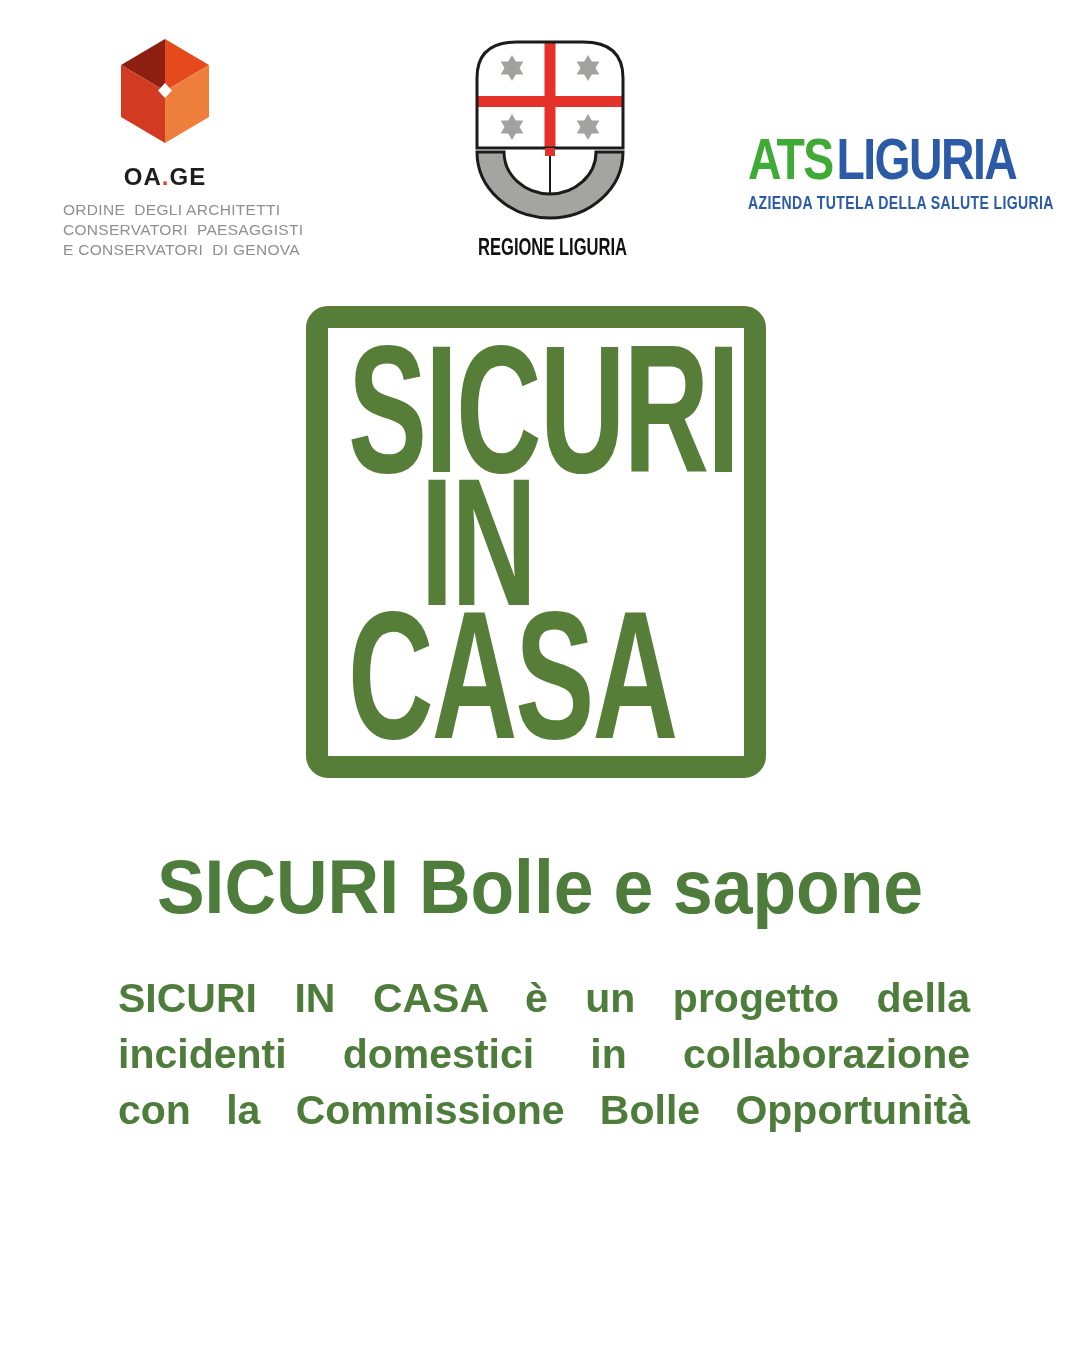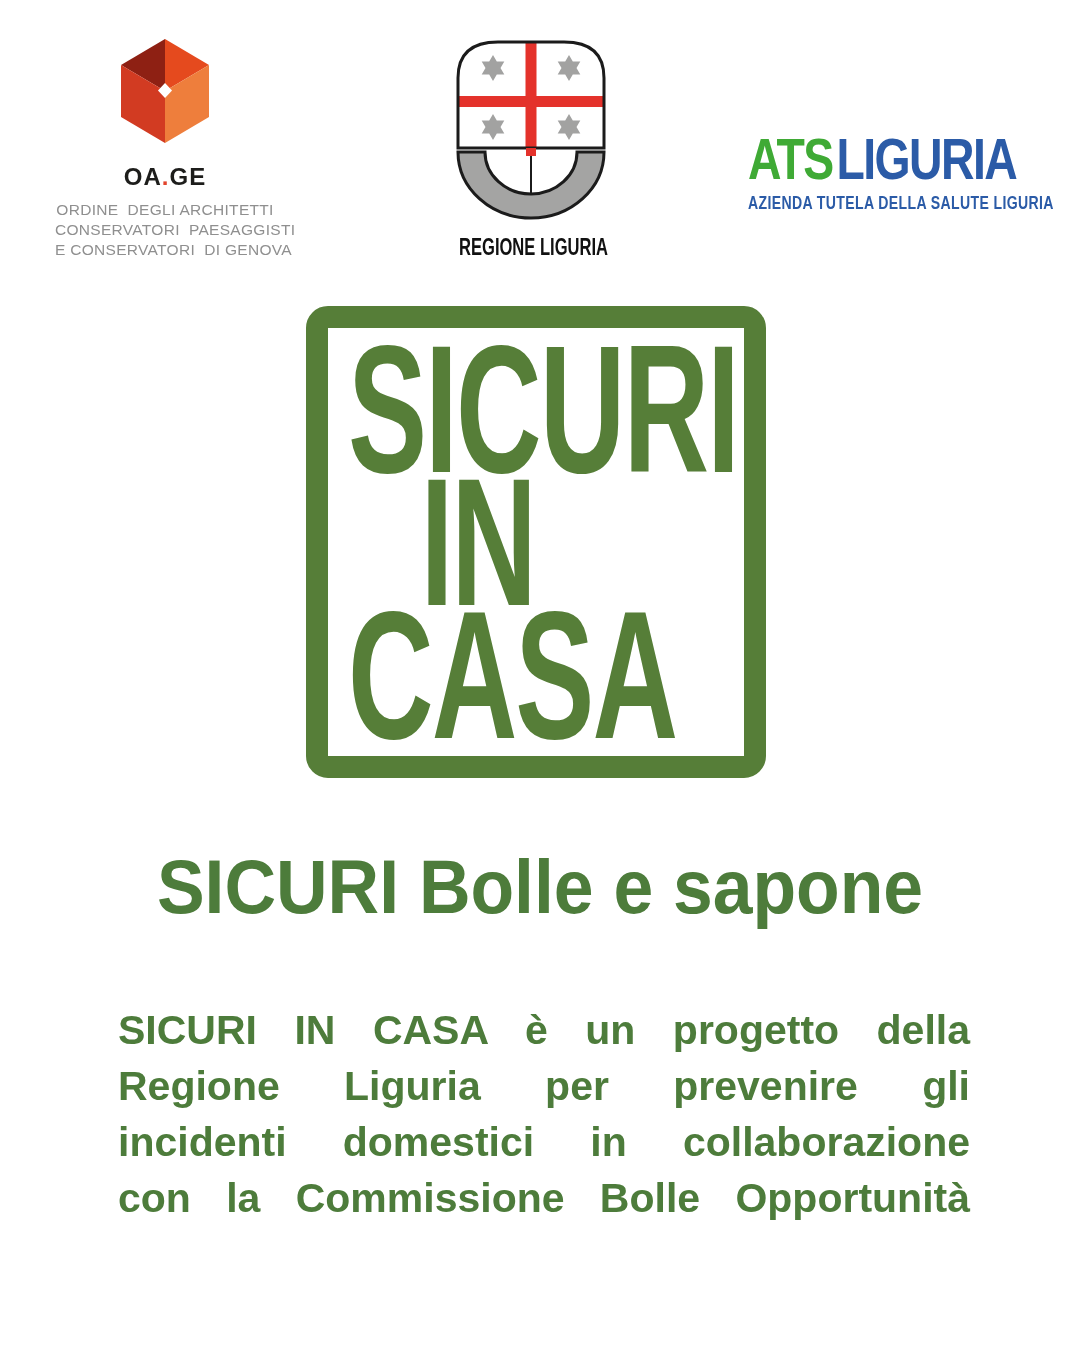--- a/index.html
+++ b/index.html
@@ -8,24 +8,24 @@
     font-family:"Liberation Sans", sans-serif;
     position:relative;overflow:hidden;
   }
   .poster{position:absolute;inset:0;background:#ffffff;}
 
   
   .oage{position:absolute;left:55px;top:38px;width:220px;text-align:center;}
   .oage svg{display:block;margin:0 auto;}
   .oage-title{margin-top:19px;font-size:24px;font-weight:800;letter-spacing:1px;color:#1d1d1b;}
   .oage-title .dot{color:#e2442c;}
-  .oage-sub{margin-top:9px;font-size:15.5px;line-height:20px;color:#8f8f8f;letter-spacing:0.3px;}
+  .oage-sub{margin-top:9px;font-size:15.5px;line-height:20px;color:#8f8f8f;letter-spacing:0.3px;margin-left:8px;}
   .oage-sub div{white-space:pre;}
 
-  .regione{position:absolute;left:431px;top:38px;width:200px;text-align:right;}
+  .regione{position:absolute;left:450px;top:38px;width:200px;text-align:right;}
   .regione svg{display:block;margin:0 auto;}
   .regione-label{margin-top:10px;font-size:23px;font-weight:bold;color:#111111;
     transform:scaleX(0.72);transform-origin:center top;white-space:nowrap;}
 
   .ats{position:absolute;left:748px;top:86px;width:330px;margin-top:44px;}
   .ats-main{font-size:58px;line-height:58px;font-weight:800;letter-spacing:-2px;
     transform:scaleX(0.8);transform-origin:left center;white-space:nowrap;}
   .ats-main .w1{color:#3faa35;}
   .ats-main .w2{color:#2b5ba7;margin-left:5px;}
   .ats-sub{margin-top:4px;font-size:19px;font-weight:bold;color:#2b5ba7;letter-spacing:0.5px;
@@ -37,21 +37,21 @@
   .sicuri-text{padding:15px 0 0 20px;}
   .sicuri-line{font-size:181px;line-height:133px;font-weight:bold;color:#567e38;
     letter-spacing:-3px;transform:scaleX(0.655);transform-origin:left top;white-space:nowrap;}
 
   
   .heading{position:absolute;left:0;top:842px;width:1080px;text-align:center;
     font-size:76px;line-height:90px;font-weight:bold;color:#4d7c3b;
     transform:scaleX(0.94);white-space:nowrap;}
 
   
-  .body-text{position:absolute;left:118px;top:1002px;width:852px;
+  .body-text{position:absolute;left:118px;top:970px;width:852px;
     font-size:41px;line-height:56px;font-weight:bold;color:#4d7c3b;}
   .body-line{text-align:justify;text-align-last:justify;}
   .body-line.last{text-align-last:left;}
 </style>
 </head>
 <body>
 
 <div class="poster">
 
   <div class="oage">
@@ -106,18 +106,17 @@
       <div class="sicuri-line">SICURI</div>
       <div class="sicuri-line">IN</div>
       <div class="sicuri-line">CASA</div>
     </div>
   </div>
 
   <div class="heading">SICURI Bolle e sapone</div>
 
   <div class="body-text">
     <div class="body-line">SICURI IN CASA è un progetto della</div>
-    <div class="body-line">Regione Liguria per prevenire gli</div>
     <div class="body-line">incidenti domestici in collaborazione</div>
     <div class="body-line">con la Commissione Bolle Opportunità</div>
   </div>
 
 </div>
 
 </body></html>

